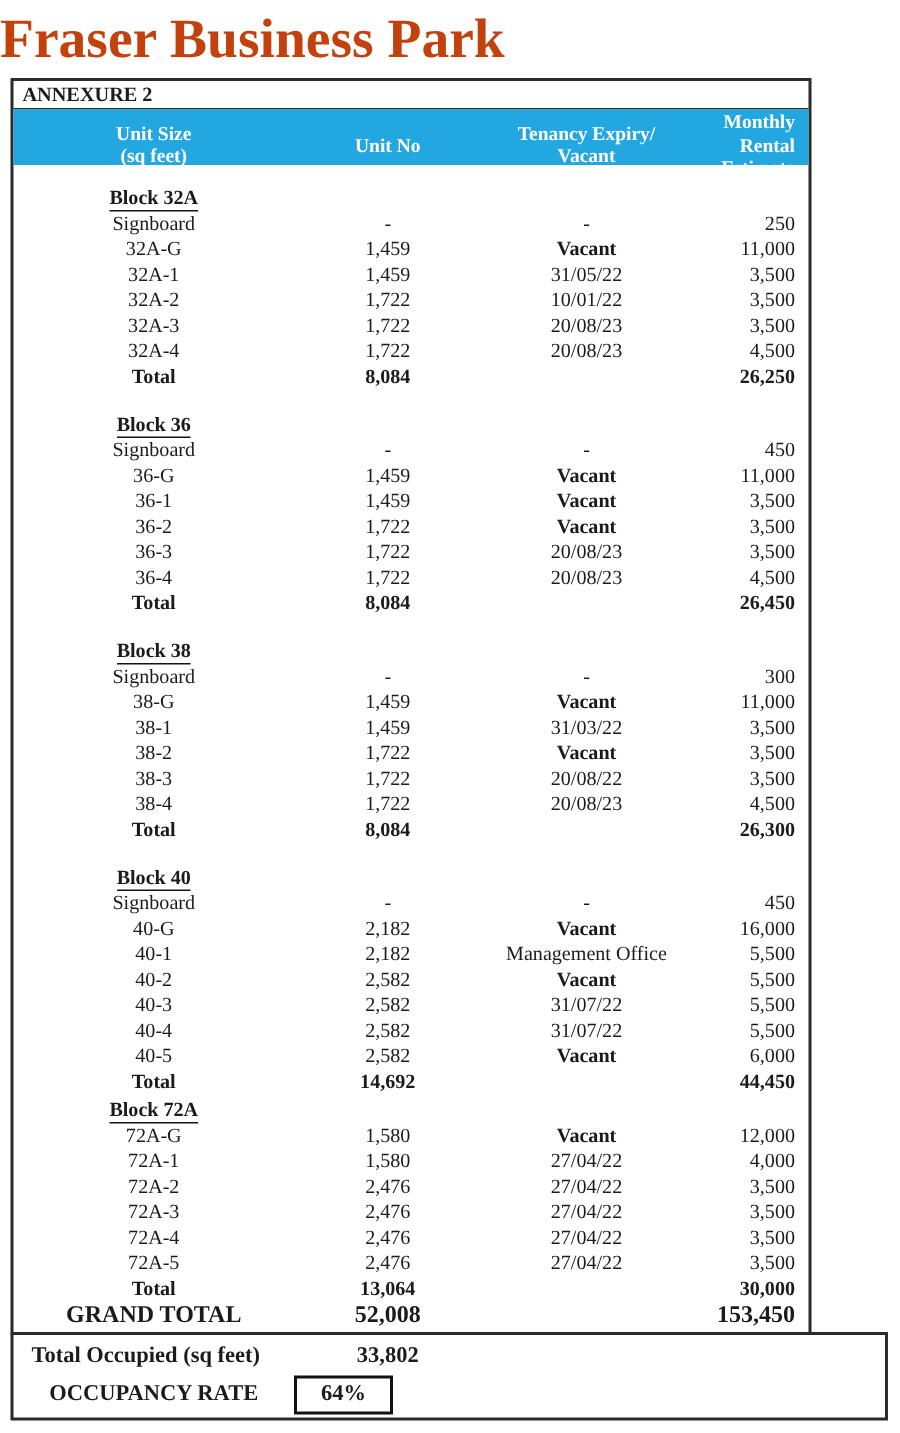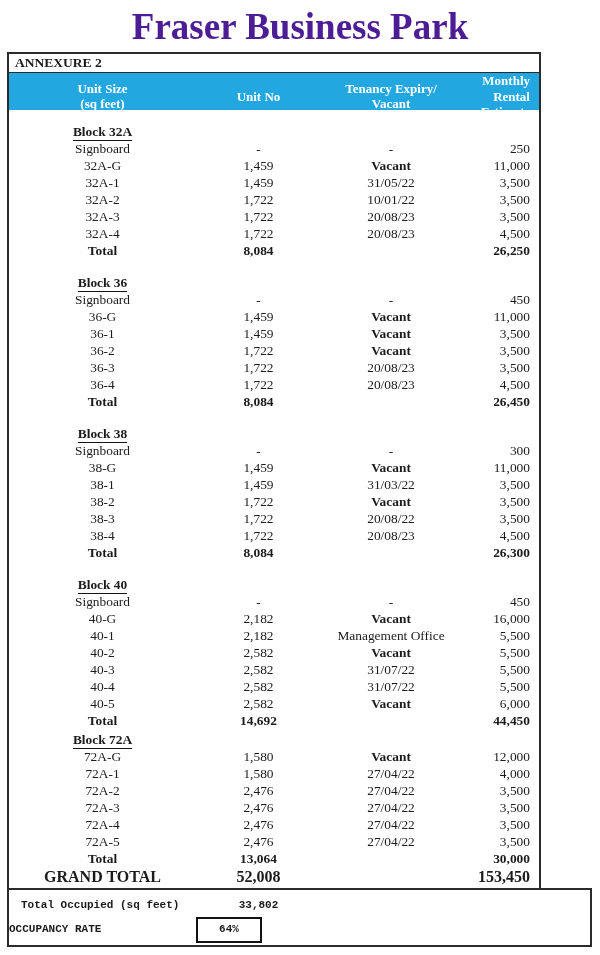--- a/index.html
+++ b/index.html
@@ -12,21 +12,21 @@
   body{
     width:600px;height:955px;background:#ffffff;
     font-family:"Liberation Serif","DejaVu Serif",serif;
     color:var(--body-text);
     overflow:hidden;
   }
   .page{position:relative;width:600px;height:955px;}
 
   .title{
     margin:0;padding-top:4px;height:46px;line-height:46px;
-    text-align:center;font-size:37px;font-weight:bold;color:#4c1d95;
+    text-align:left;font-size:37px;font-weight:bold;color:#c2410c;
   }
 
   .main-box{
     position:absolute;left:7px;top:52px;width:534px;height:838px;
     box-sizing:border-box;border:2px solid var(--border);background:#fff;
   }
   .annexure{
     height:18px;line-height:17px;padding-left:6px;
     font-weight:bold;font-size:13.5px;
     border-bottom:1.5px solid var(--border);
@@ -52,24 +52,24 @@
   }
   .total-row{font-weight:bold;}
   .bold{font-weight:bold;}
   .grand-row{font-weight:bold;margin-top:1px;height:18px;line-height:18px;}
 
   .footer-box{
     position:absolute;left:7px;top:888px;width:585px;height:59px;
     box-sizing:border-box;border:2px solid var(--border);background:#fff;
     padding-top:4px;
   }
-  .f-row{display:grid;grid-template-columns:187px 125px 1fr;font-weight:bold;font-size:11px;align-items:center;font-family:Liberation Mono, monospace;}
+  .f-row{display:grid;grid-template-columns:187px 125px 1fr;font-weight:bold;font-size:15px;align-items:center;}
   .f-row.first{height:21px;}
   .f-label-left{padding-left:12px;text-align:left;}
-  .f-label-center{}
+  .f-label-center{text-align:center;}
   .f-value{text-align:center;}
   .rate-wrap{display:flex;justify-content:flex-start;margin-top:2px;}
   .rate-box{
     display:inline-block;border:2.5px solid #111;
     min-width:62px;text-align:center;padding:2px 0 3px 0;line-height:17px;
   }
 </style>
 </head>
 <body>
 

